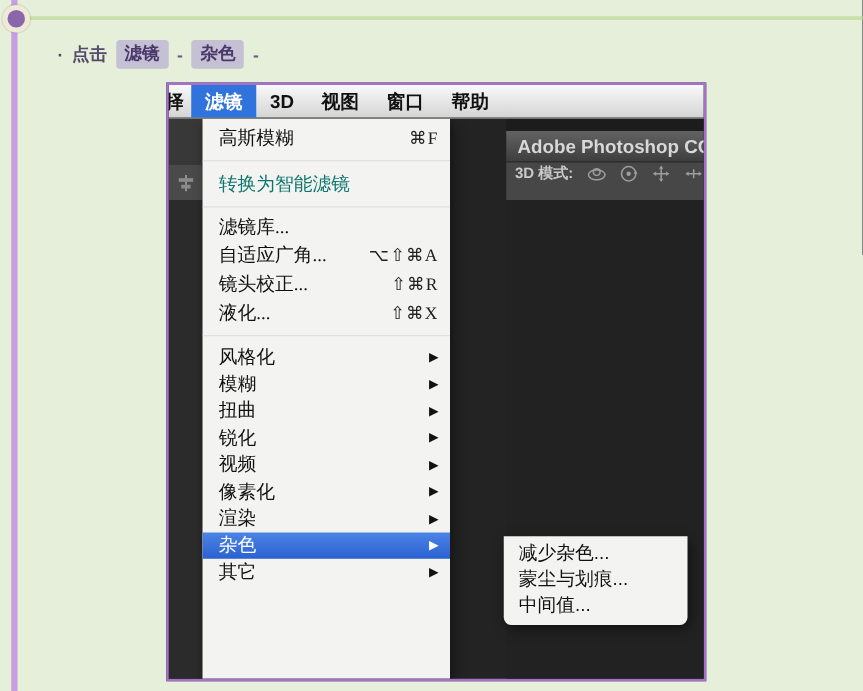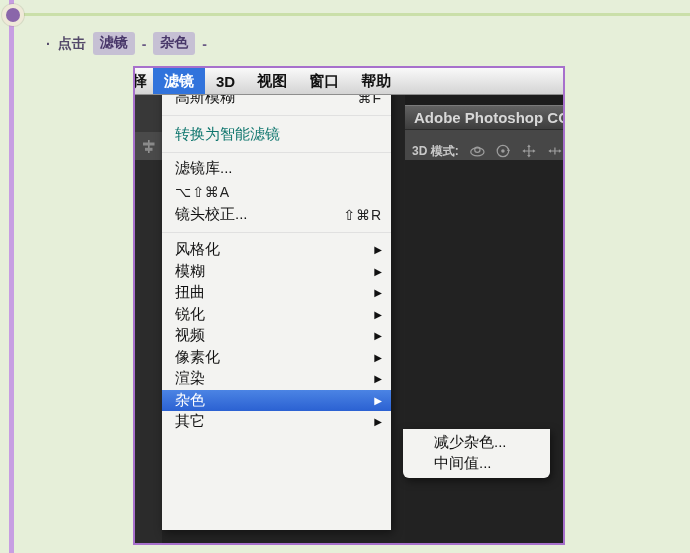--- a/index.html
+++ b/index.html
@@ -36,41 +36,41 @@
   .left-top  { height:37px; background:#383838; }
   .left-band { height:28px; background:#4a4a4a; display:flex; align-items:center; justify-content:center; }
   
   .ps-right { position:absolute; left:270px; top:27px; width:158px; height:448px; z-index:10;
               display:flex; flex-direction:column; }
   .strip { height:10px; background:#1c1c1c; }
   .titlebar { height:24px; background:linear-gradient(#616161,#3e3e3e); border-top:1px solid #7a7a7a;
               color:#d8d8d8; font-size:15px; font-weight:bold; line-height:23px;
               padding-left:9px; white-space:nowrap; overflow:hidden; }
   .optionsbar { height:31px; background:#474747; border-top:1px solid #2a2a2a;
-                display:flex; align-items:flex-end; gap:10px; padding-left:7px;
+                display:flex; align-items:flex-start; gap:10px; padding-left:7px;
                 color:#c9c9c9; font-size:12px; font-weight:bold; white-space:nowrap; overflow:hidden; }
   .canvas { flex:1; background:#222; }
   
-  .menu { position:absolute; left:27px; top:14px; width:229px; height:448px; z-index:20;
+  .menu { position:absolute; left:27px; top:27px; width:198px; height:448px; z-index:20;
           background:#f3f3f1; box-shadow:2px 3px 9px rgba(0,0,0,.45);
-          padding-top:2px; font-size:15px; color:#111; overflow:hidden; }
+          padding-top:2px; font-size:15px; color:#111; overflow:hidden;font-family:Liberation Serif, serif; }
   .m-row { display:flex; justify-content:space-between; align-items:center; padding:0 9px 0 13px; }
   .r27 { height:27px; } .r28 { height:28px; } .r23 { height:23px; } .r215 { height:21.5px; }
   .m-sep { height:1px; background:#e0e0e0; }
   .sep-a { margin:4px 0; } .sep-b { margin:4px 0; } .sep-c { margin:6px 0; }
   .shortcut { font-size:14px; color:#222; letter-spacing:1px; }
   .disabled, .disabled .shortcut { color:#0f766e; }
   .arrow { font-size:10px; color:#111; }
   .hl { background:linear-gradient(#4b84e4,#2b61d2); color:#fff; }
   .hl .arrow, .hl .shortcut { color:#fff; }
   
   .submenu { position:absolute; left:268px; top:361px; width:147px; z-index:30;
              background:#f3f3f1; border-radius:0 0 6px 6px;
              box-shadow:2px 3px 9px rgba(0,0,0,.5); padding:3px 0 4px; font-size:15px; color:#111; }
-  .s-row { height:21.2px; display:flex; align-items:center; padding:0 12px; white-space:nowrap;margin-left:19px; }
+  .s-row { height:21.2px; display:flex; align-items:center; padding:0 12px; white-space:nowrap; }
   svg { display:block; }
 </style>
 </head>
 <body>
 
 <div class="vline"></div>
 <div class="hline"></div>
 <div class="node">
   <div class="dot"></div>
 </div>
@@ -141,25 +141,30 @@
     <div class="m-row r28 disabled">
       <span>转换为智能滤镜</span>
     </div>
     <div class="m-sep sep-b"></div>
 
     <div class="m-row r23">
       <span>滤镜库...</span>
       <span class="shortcut"></span>
     </div>
     <div class="m-row r23">
+      <span>自适应广角...</span>
       <span class="shortcut">⌥⇧⌘A</span>
     </div>
     <div class="m-row r23">
       <span>镜头校正...</span>
       <span class="shortcut">⇧⌘R</span>
+    </div>
+    <div class="m-row r23">
+      <span>液化...</span>
+      <span class="shortcut">⇧⌘X</span>
     </div>
     <div class="m-sep sep-c"></div>
 
     <div class="m-row r215">
       <span>风格化</span>
       <span class="arrow">▶</span>
     </div>
     <div class="m-row r215">
       <span>模糊</span>
       <span class="arrow">▶</span>
@@ -192,17 +197,20 @@
       <span>其它</span>
       <span class="arrow">▶</span>
     </div>
   </div>
 
   <div class="submenu">
     <div class="s-row">
       <span>减少杂色...</span>
     </div>
     <div class="s-row">
+      <span>蒙尘与划痕...</span>
+    </div>
+    <div class="s-row">
       <span>中间值...</span>
     </div>
   </div>
 
 </div>
 
 </body></html>

